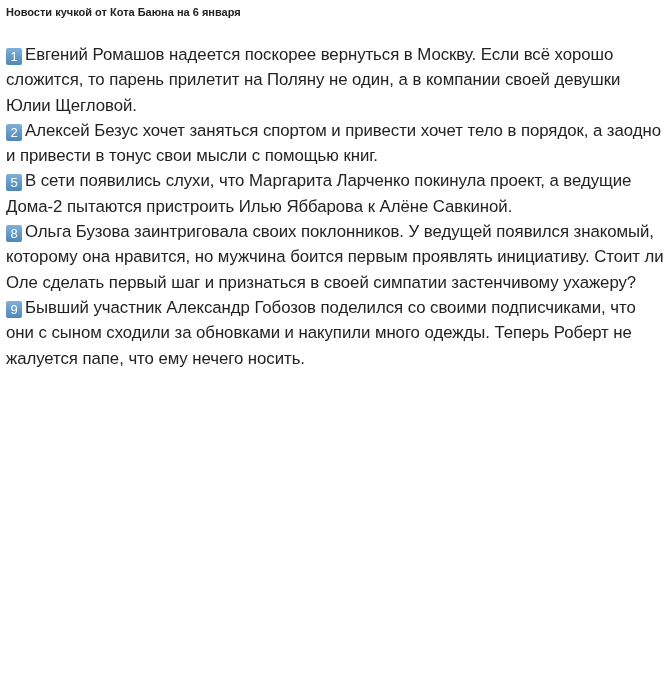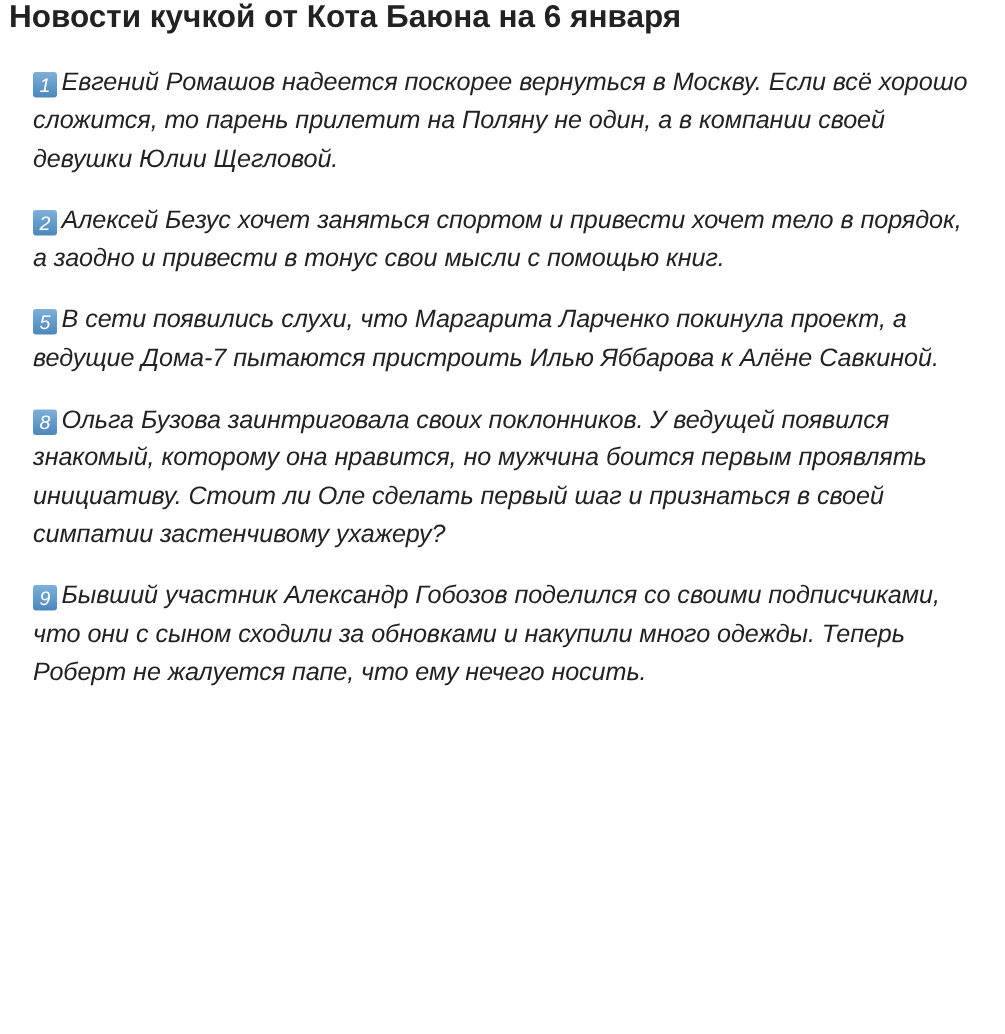--- a/index.html
+++ b/index.html
@@ -3,33 +3,32 @@
 <meta charset="utf-8">
 <style>
   html, body { margin: 0; padding: 0; background: #ffffff; }
   body {
     width: 670px; height: 689px; overflow: hidden;
     font-family: "Liberation Sans", sans-serif;
     color: #222222;
   }
   .page { padding: 0 4px 0 6px; }
   .title {
-    font-size: 21px;
+    font-size: 11px;
     line-height: 20px;
     margin: 0;
     padding-top: 2px;
     color: #222;
   }
   .list { margin-top: 20px; }
   .item {
     font-size: 16.8px;
     line-height: 25.3px;
-    margin: 16px;
+    margin: 0;
     letter-spacing: -0.05px;
-    font-style: italic;
   }
   .badge {
     display: inline-block;
     width: 16px; height: 17px;
     border-radius: 2px;
     background: linear-gradient(#7fb0d8, #4d87b9);
     color: #ffffff;
     font-size: 13px;
     line-height: 17px;
     text-align: center;
@@ -40,17 +39,17 @@
 </style>
 </head>
 <body>
 
 <div class="page">
   <h1 class="title">Новости кучкой от Кота Баюна на 6 января</h1>
 
   <div class="list">
     <p class="item"><span class="badge">1</span><span>Евгений Ромашов надеется поскорее вернуться в Москву. Если всё хорошо сложится, то парень прилетит на Поляну не один, а в компании своей девушки Юлии Щегловой.</span></p>
     <p class="item"><span class="badge">2</span><span>Алексей Безус хочет заняться спортом и привести хочет тело в порядок, а заодно и привести в тонус свои мысли с помощью книг.</span></p>
-    <p class="item"><span class="badge">5</span><span>В сети появились слухи, что Маргарита Ларченко покинула проект, а ведущие Дома-7 пытаются пристроить Илью Яббарова к Алёне Савкиной.</span></p>
+    <p class="item"><span class="badge">5</span><span>В сети появились слухи, что Маргарита Ларченко покинула проект, а ведущие Дома-2 пытаются пристроить Илью Яббарова к Алёне Савкиной.</span></p>
     <p class="item"><span class="badge">8</span><span>Ольга Бузова заинтриговала своих поклонников. У ведущей появился знакомый, которому она нравится, но мужчина боится первым проявлять инициативу. Стоит ли Оле сделать первый шаг и признаться в своей симпатии застенчивому ухажеру?</span></p>
     <p class="item"><span class="badge">9</span><span>Бывший участник Александр Гобозов поделился со своими подписчиками, что они с сыном сходили за обновками и накупили много одежды. Теперь Роберт не жалуется папе, что ему нечего носить.</span></p>
   </div>
 </div>
 
 </body></html>

